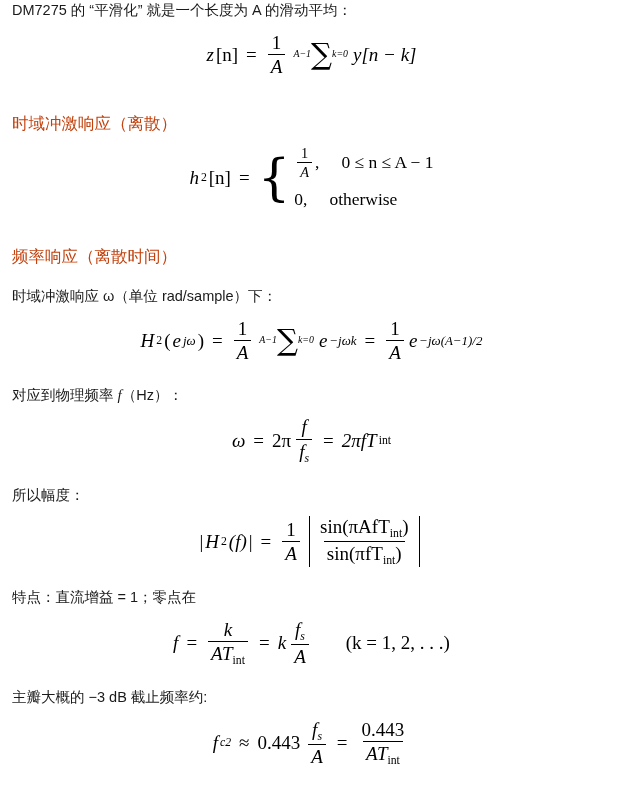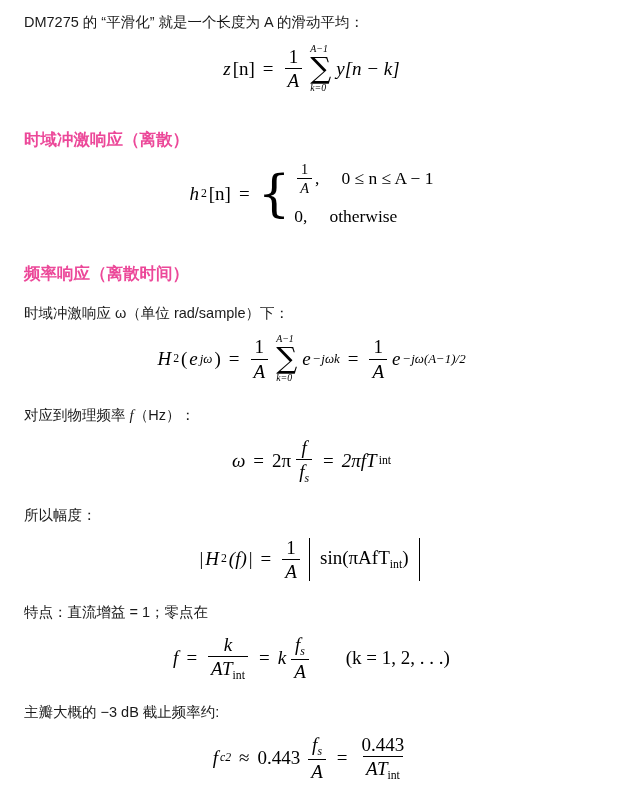--- a/index.html
+++ b/index.html
@@ -11,41 +11,41 @@
     width: 623px;
     height: 785px;
     font-family: "Liberation Serif", serif;
     color: #1a1a1a;
     overflow: hidden;
   }
   .page {
     position: relative;
     width: 623px;
     height: 785px;
-    padding: 12px;
+    padding: 0;
     box-sizing: border-box;
   }
   .para {
     font-family: "Liberation Sans", sans-serif;
     font-size: 14.5px;
     line-height: 1.5;
     margin: 0 0 6px 12px;
     color: #1a1a1a;
   }
   .para .mathi {
     font-family: "Liberation Serif", serif;
     font-style: italic;
     font-size: 15px;
   }
   h2.heading {
     font-family: "Liberation Sans", sans-serif;
     font-size: 16.5px;
-    font-weight: bold;
+    font-weight: normal;
     margin: 0 0 8px 12px;
-    color: #ec4899;
+    color: #c2410c;
   }
   .spacer-lg { height: 26px; }
   .spacer-sm { height: 10px; }
 
   .eq {
     text-align: center;
     font-family: "Liberation Serif", serif;
     font-size: 19px;
     margin: 10px 0 10px 0;
     color: #000;
@@ -87,22 +87,22 @@
   }
   .frac > .den {
     border-top: 1.1px solid #000;
     padding: 1px 3px 0 3px;
   }
   .frac.small { font-size: 0.82em; }
 
   
   .sumop {
     display: inline-flex;
-    flex-direction: column;
-    align-items: flex-start;
+    flex-direction: row;
+    align-items: center;
     justify-content: center;
     vertical-align: middle;
     margin: 0 3px;
     line-height: 1;
   }
   .sumop .lim {
     font-size: 0.52em;
     font-style: normal;
     line-height: 1.1;
   }
@@ -289,20 +289,21 @@
       <span class="up" style="margin:0 6px;">=</span>
       <span class="frac">
         <span class="num up">1</span>
         <span class="den it">A</span>
       </span>
       <span class="abs">
         <span class="bar tall"></span>
         <span class="absbody">
           <span class="frac">
             <span class="num"><span class="up">sin(πAfT</span><span class="sub">int</span><span class="up">)</span></span>
+            <span class="den"><span class="up">sin(πfT</span><span class="sub">int</span><span class="up">)</span></span>
           </span>
         </span>
         <span class="bar tall"></span>
       </span>
     </span>
   </div>
 
   <div class="spacer-sm"></div>
 
   <p class="para">特点：直流增益 = 1；零点在</p>

